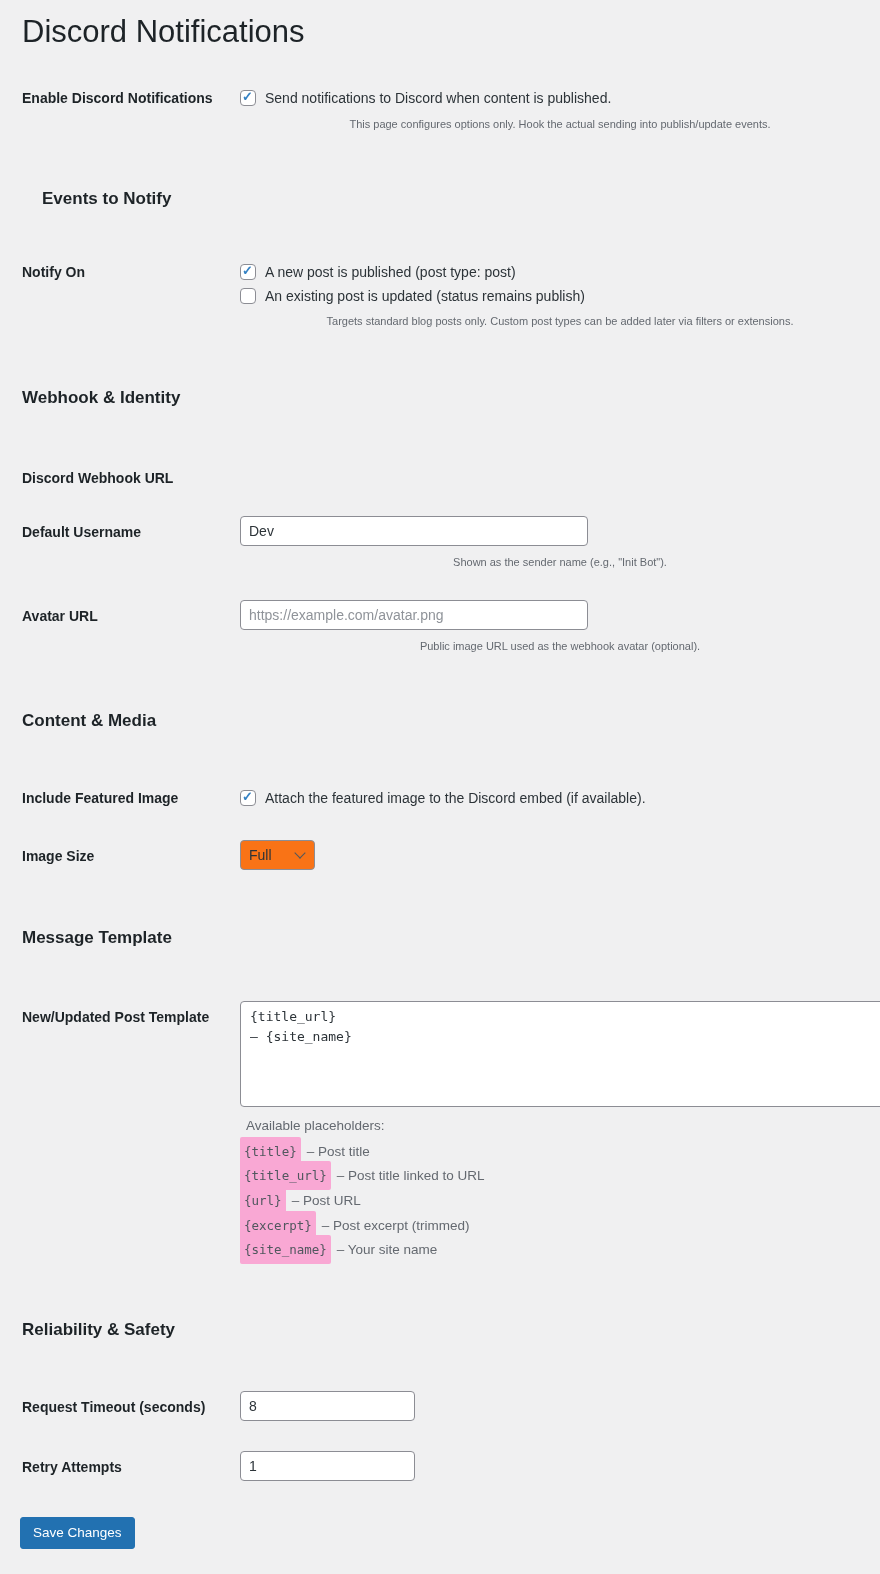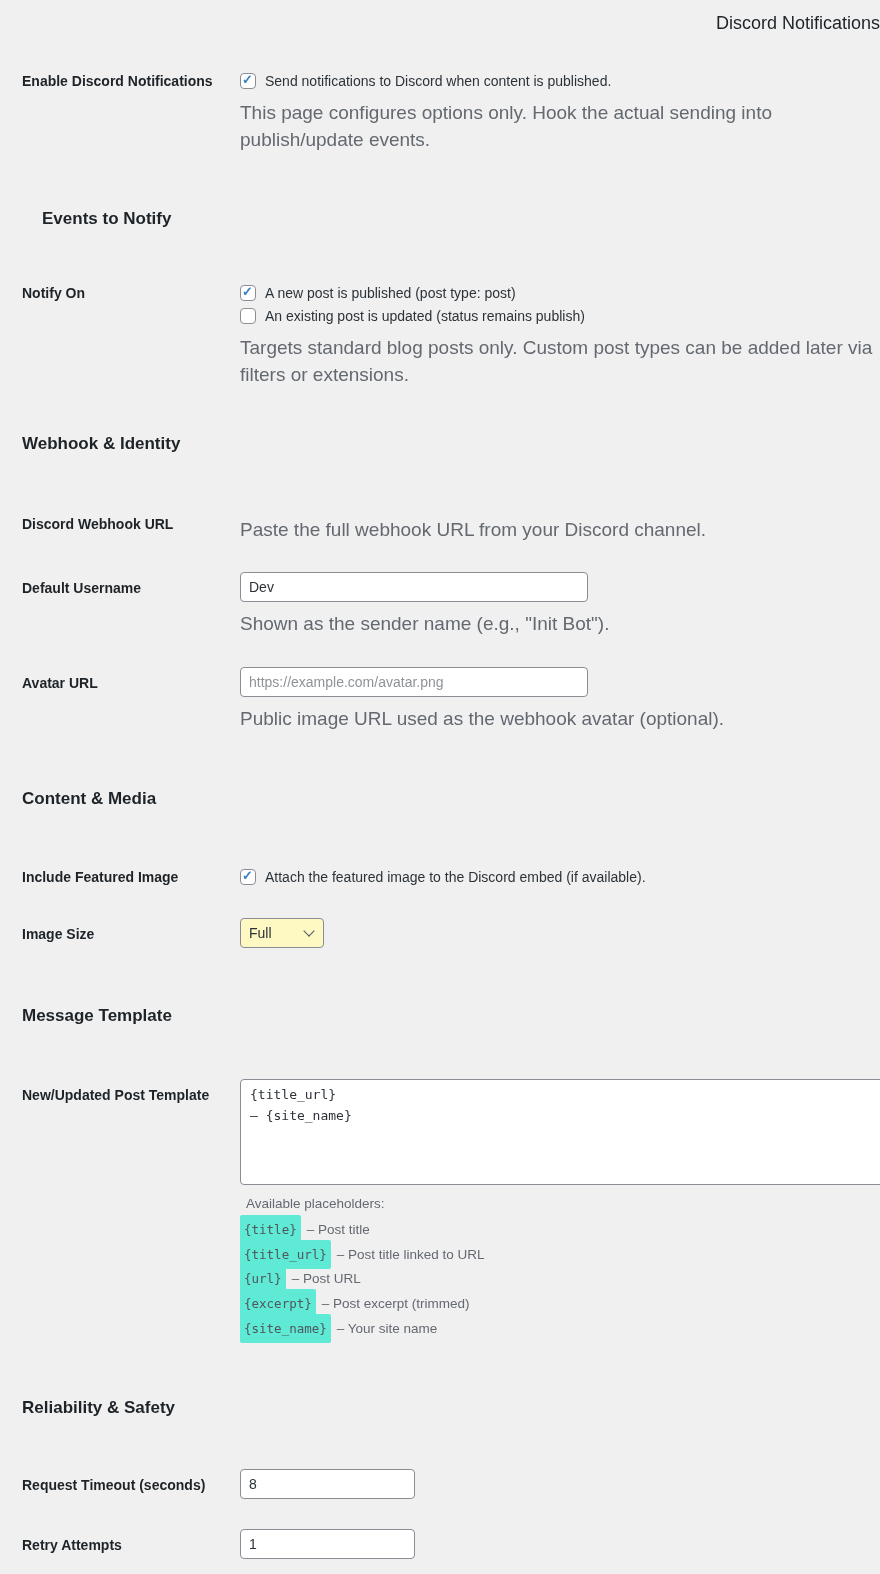--- a/index.html
+++ b/index.html
@@ -6,26 +6,25 @@
   html, body { width: 880px; height: 1574px; overflow: hidden; }
   body {
     background: #f0f0f1;
     font-family: "Liberation Sans", sans-serif;
     color: #1d2327;
     font-size: 13px;
   }
   .wrap { padding: 12px 0 0 20px; }
 
   h1.page-title {
-    font-size: 18px;
+    font-size: 31px;
     font-weight: 400;
     line-height: 1.3;
     color: #1d2327;
     padding: 0 0 4px 2px;
-    text-align: right;
   }
   h2.section-heading {
     font-size: 17px;
     font-weight: 600;
     color: #1d2327;
     line-height: 1.3;
     padding-left: 2px;
   }
 
   .row {
@@ -38,23 +37,24 @@
     font-weight: 600;
     line-height: 1.3;
     color: #1d2327;
     padding: 0 10px 0 2px;
   }
   .th.pad { padding-top: 7px; }
   .td { min-width: 0; }
 
   p.description {
     margin-top: 9px;
-    font-size: 19px;
+    font-size: 11px;
     line-height: 1.4;
     color: #646970;
+    text-align: center;
   }
 
   
   .cb-label {
     display: flex;
     align-items: flex-start;
     font-size: 14px;
     line-height: 1.35;
     color: #2c3338;
     cursor: pointer;
@@ -95,24 +95,24 @@
   input::placeholder { color: #8f9399; opacity: 1; }
   .regular-text { width: 348px; }
   .small-num { width: 175px; }
 
   
   .select-wrap { position: relative; display: inline-block; }
   select {
     appearance: none;
     -webkit-appearance: none;
     height: 30px;
-    width: 84px;
+    width: 75px;
     border: 1px solid #8c8d94;
     border-radius: 4px;
-    background: #fef9c3;
+    background: #f97316;
     padding: 0 26px 0 8px;
     font-family: "Liberation Sans", sans-serif;
     font-size: 14px;
     color: #2c3338;
     cursor: pointer;
   }
   .chevron {
     position: absolute;
     right: 11px; top: 9px;
     width: 8px; height: 8px;
@@ -138,21 +138,21 @@
     resize: vertical;
   }
 
   
   .ph-block { margin-top: 10px; }
   .ph-title { font-size: 13.5px; color: #646970; line-height: 1.4; margin-left: 6px; }
   .ph-line { margin-top: 7px; font-size: 13.5px; color: #646970; line-height: 1.3; }
   .ph-line code {
     font-family: "DejaVu Sans Mono", "Liberation Mono", monospace;
     font-size: 12.5px;
-    background: #5eead4;
+    background: #f9a8d4;
     color: #50575e;
     padding: 7px 4px;
     border-radius: 2px;
   }
   .ph-line .dash-desc { margin-left: 6px; }
 
   
   button.button-primary {
     display: inline-block;
     height: 32px;
@@ -164,21 +164,21 @@
     font-family: "Liberation Sans", sans-serif;
     font-size: 13.5px;
     line-height: 30px;
     cursor: pointer;
   }
 
   
   .mt-title-row { margin-top: 33px; }
   .mt-sec-events { margin-top: 55px; margin-left: 20px; }
   .mt-row-notify { margin-top: 53px; }
-  .mt-sec-webhook { margin-top: 44px; }
+  .mt-sec-webhook { margin-top: 57px; }
   .mt-row-webhookurl { margin-top: 53px; }
   .mt-row-username { margin-top: 29px; }
   .mt-row-avatar { margin-top: 29px; }
   .mt-sec-content { margin-top: 56px; }
   .mt-row-featured { margin-top: 57px; }
   .mt-row-imagesize { margin-top: 32px; }
   .mt-sec-template { margin-top: 57px; }
   .mt-row-template { margin-top: 52px; }
   .mt-sec-reliability { margin-top: 60px; }
   .mt-row-timeout { margin-top: 50px; }
@@ -218,21 +218,20 @@
       </label>
       <p class="description">Targets standard blog posts only. Custom post types can be added later via filters or extensions.</p>
     </div>
   </div>
 
   <h2 class="section-heading mt-sec-webhook">Webhook &amp; Identity</h2>
 
   <div class="row mt-row-webhookurl">
     <div class="th pad">Discord Webhook URL</div>
     <div class="td">
-      <p class="description">Paste the full webhook URL from your Discord channel.</p>
     </div>
   </div>
 
   <div class="row mt-row-username">
     <div class="th pad">Default Username</div>
     <div class="td">
       <input type="text" class="regular-text" value="Dev" style="">
       <p class="description">Shown as the sender name (e.g., "Init Bot").</p>
     </div>
   </div>

